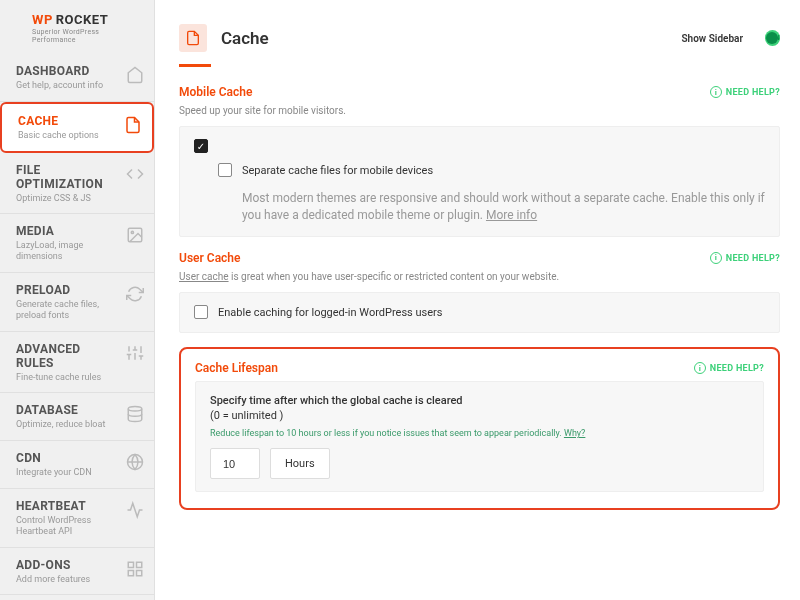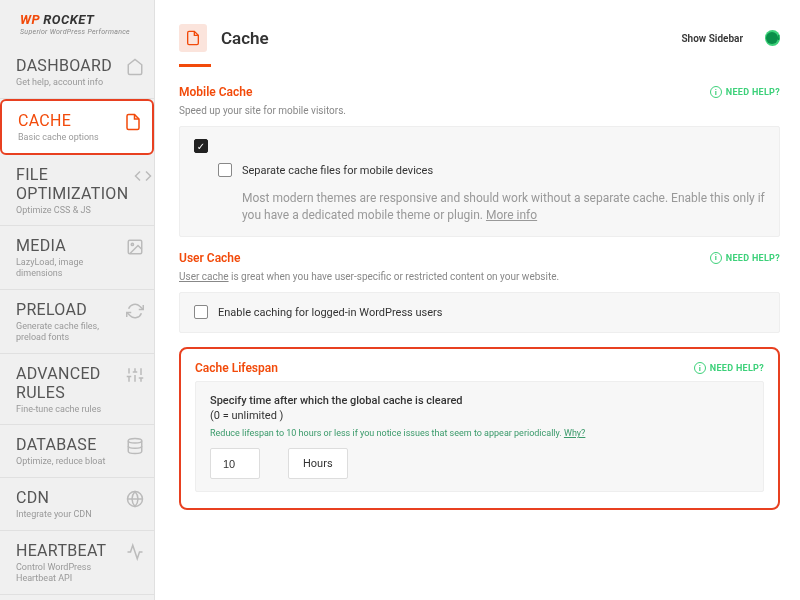--- a/index.html
+++ b/index.html
@@ -1,28 +1,28 @@
 <!DOCTYPE html>
 <html><head>
 <meta charset="utf-8">
 <style>
 * { box-sizing: border-box; margin: 0; padding: 0; }
 body { font-family: -apple-system, BlinkMacSystemFont, "Segoe UI", Roboto, Helvetica, Arial, sans-serif; background: #f5f5f5; color: #333; font-size: 12px; width: 800px; height: 600px; overflow: hidden; }
 .app { display: flex; height: 600px; }
 .sidebar { width: 155px; background: #f0f0f0; border-right: 1px solid #e0e0e0; display: flex; flex-direction: column; }
-.logo { padding: 12px 10px 10px 20px; font-style: italic; }
+.logo { padding: 12px 10px 10px 32px; }
 .logo-wp { color: #f24a0a; font-weight: 700; font-size: 13px; letter-spacing: 0.5px; }
 .logo-rocket { color: #333; font-weight: 700; font-size: 13px; letter-spacing: 0.5px; }
 .logo-sub { color: #888; font-size: 7px; letter-spacing: 0.3px; margin-top: 1px; }
 .nav { flex: 1; }
 .nav-item { display: flex; align-items: flex-start; justify-content: space-between; padding: 10px 10px 10px 16px; border-bottom: 1px solid #e0e0e0; cursor: pointer; gap: 6px; }
 .nav-item.active { background: #fff; border: 2px solid #e84020; border-radius: 6px; }
 .nav-item.active .nav-title { color: #f24a0a; }
 .nav-text { flex: 1; }
-.nav-title { font-size: 16px; font-weight: 400; color: #555; letter-spacing: 0.3px; }
+.nav-title { font-size: 12px; font-weight: 700; color: #555; letter-spacing: 0.3px; }
 .nav-sub { font-size: 9px; color: #999; margin-top: 2px; line-height: 1.2; }
 .nav-icon { width: 18px; height: 18px; color: #bbb; flex-shrink: 0; margin-top: 2px; }
 .nav-item.active .nav-icon { color: #f24a0a; }
 .main { flex: 1; background: #fff; overflow-y: auto; padding: 0; }
 .header { display: flex; align-items: center; justify-content: space-between; padding: 24px 20px 12px 24px; }
 .header-left { display: flex; align-items: center; gap: 14px; }
 .header-icon { width: 28px; height: 28px; background: #fbe4dc; border-radius: 3px; display: flex; align-items: center; justify-content: center; color: #f24a0a; }
 .header-title { font-size: 17px; font-weight: 600; color: #333; }
 .header-right { display: flex; align-items: center; gap: 22px; font-size: 10px; color: #333; font-weight: 600; }
 .toggle { width: 15px; height: 16px; background: #3dd17a; border-radius: 10px; position: relative; cursor: pointer; display: flex; align-items: center; padding: 0 3px; }
@@ -45,21 +45,21 @@
 .cb-sub .link { text-decoration: underline; color: #999; cursor: pointer; }
 .indent { margin-left: 24px; }
 .inline-link { text-decoration: underline; color: #888; cursor: pointer; }
 .highlight-box { border: 2px solid #e84020; border-radius: 8px; padding: 12px 14px 16px 14px; }
 .ls-desc { font-size: 10px; color: #888; line-height: 1.5; margin-bottom: 12px; }
 .ls-box { background: #f7f7f7; border: 1px solid #eee; padding: 12px 14px; border-radius: 2px; }
 .ls-label { font-size: 11px; color: #333; font-weight: 500; }
 .ls-label-sub { font-size: 11px; color: #333; margin-top: 2px; }
 .ls-hint { font-size: 9px; color: #3a9a6a; margin-top: 6px; }
 .ls-hint .why { text-decoration: underline; cursor: pointer; }
-.ls-inputs { display: flex; gap: 28px; margin-top: 10px; }
+.ls-inputs { display: flex; gap: 10px; margin-top: 10px; }
 .ls-input { background: #fff; border: 1px solid #ddd; padding: 8px 12px; font-size: 11px; color: #333; border-radius: 2px; width: 50px; text-align: left; }
 .ls-select { background: #fff; border: 1px solid #ddd; padding: 8px 14px; font-size: 11px; color: #333; border-radius: 2px; cursor: pointer; }
 svg { display: block; }
 </style>
 </head>
 <body>
 
 <div class="app">
   <aside class="sidebar">
     <div class="logo">

